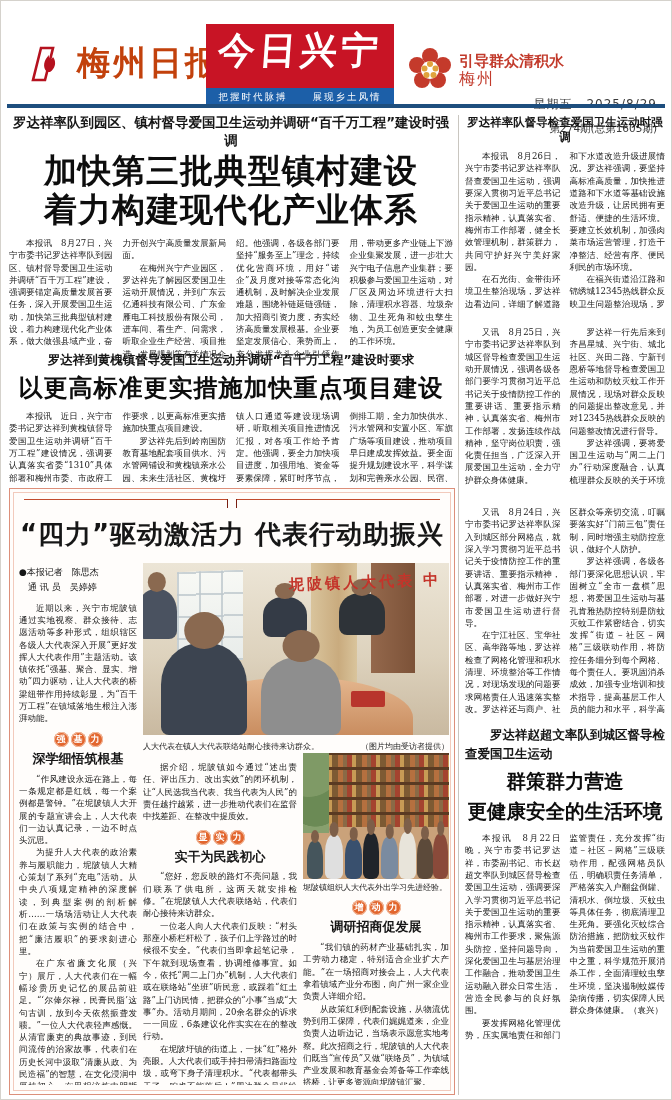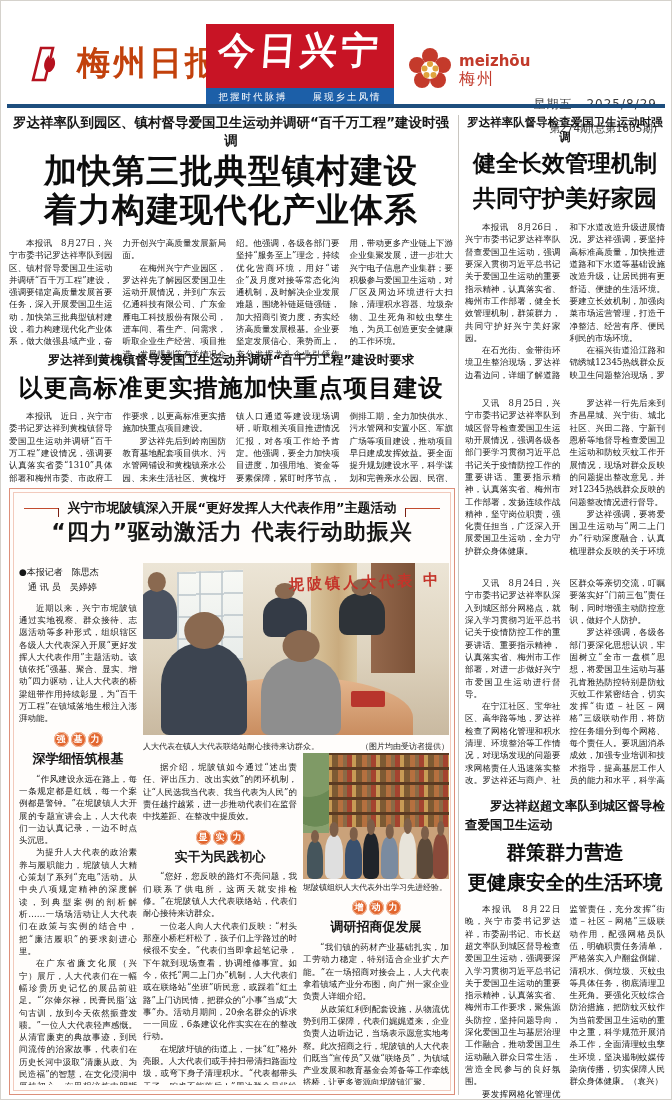--- a/index.html
+++ b/index.html
@@ -51,21 +51,21 @@
   .art-e .body{margin-top:5px;height:226px;column-count:2;column-gap:9px;}
   
   .feature{position:absolute;left:8px;top:487px;width:446px;height:607px;box-sizing:border-box;
            border:1.5px solid #dc8f7a;outline:1px solid #f2cabc;outline-offset:-5px;background:#fffdfb;}
   .fk-row{position:absolute;left:14px;right:14px;top:10px;display:flex;align-items:center;gap:8px;}
   .fk-line{flex:1;height:0;border-top:1.5px solid #c24b2e;position:relative;}
   .fk-line.l::after,.fk-line.r::before{content:"";position:absolute;top:-1px;height:9px;border-right:1.5px solid #7a1f12;}
   .fk-line.l::after{right:0;}
   .fk-line.r::before{left:0;border-right:none;border-left:1.5px solid #7a1f12;}
   .fk-text{font-size:13px;font-weight:bold;font-family:"DejaVu Sans",sans-serif;white-space:nowrap;}
-  .f-headline{position:absolute;left:0;right:0;top:28px;font-size:22px;font-weight:bold;text-align:center;
+  .f-headline{position:absolute;left:0;right:0;top:28px;font-size:26px;font-weight:bold;text-align:center;
               letter-spacing:1px;font-family:"DejaVu Sans",sans-serif;}
   .f-col{position:absolute;overflow:hidden;text-align:justify;font-size:8.5px;line-height:1.45;}
   .f-col p{margin:0;text-indent:2em;}
   .f-col1{left:9px;top:76px;width:118px;height:520px;}
   .f-col2{left:133px;top:272px;width:154px;height:324px;}
   .f-col3{left:293px;top:264px;width:146px;height:332px;}
   .byline{font-size:9px;line-height:1.7;margin-bottom:6px;font-family:"DejaVu Sans",sans-serif;}
   .byline p{text-indent:0;}
   .badge{display:flex;justify-content:center;gap:2px;margin:7px 0 3px;}
   .badge-char{width:15px;height:15px;border-radius:50%;background:#e2662e;color:#fff;font-size:9px;line-height:15px;
@@ -143,21 +143,21 @@
       <g fill="#e0a33c">
         <circle cx="23" cy="17" r="3"></circle>
           <circle cx="28.5" cy="21.5" r="3"></circle>
           <circle cx="26.5" cy="28" r="3"></circle>
         <circle cx="19.5" cy="28" r="3"></circle>
           <circle cx="17.5" cy="21.5" r="3"></circle>
       </g>
     </svg>
   </div>
   <div class="brand">
-    <div class="latin">meizhōu</div>
+    <div class="latin">引导群众清积水</div>
     <div class="cn">梅州</div>
   </div>
 
   <div class="dateblock">
     <div class="l1">
       <span class="wd">星期五</span><span>2025/8/29</span>
     </div>
     <div class="l2">第274期(总第1605期)</div>
   </div>
 
@@ -181,24 +181,20 @@
     <div class="headline">以更高标准更实措施加快重点项目建设</div>
     <div class="body">
         <p>本报讯　近日，兴宁市委书记罗达祥到黄槐镇督导爱国卫生运动并调研“百千万工程”建设情况，强调要认真落实省委“1310”具体部署和梅州市委、市政府工作要求，以更高标准更实措施加快重点项目建设。</p>
         <p>罗达祥先后到岭南国防教育基地配套项目供水、污水管网铺设和黄槐镇亲水公园、未来生活社区、黄槐圩镇人口通道等建设现场调研，听取相关项目推进情况汇报，对各项工作给予肯定。他强调，要全力加快项目进度，加强用地、资金等要素保障，紧盯时序节点，倒排工期，全力加快供水、污水管网和安置小区、军旗广场等项目建设，推动项目早日建成发挥效益。要全面提升规划建设水平，科学谋划和完善亲水公园、民宿、公路驿站、北山门等重要节点建设，着力建设一批更具辨识度、标志性的特色景观，全力打造“军旗第一镇”。罗达祥强调，要扎实开展爱国卫生运动，全面清理环境卫生死角，营造干净整洁的镇村环境。</p>
       </div>
   </div>
 
   <div class="rightcol">
     <div class="art-b">
       <div class="kicker">罗达祥率队督导检查爱国卫生运动时强调</div>
-      <div class="headline">
-        <div>健全长效管理机制</div>
-        <div>共同守护美好家园</div>
-      </div>
       <div class="body">
           <p>本报讯　8月26日，兴宁市委书记罗达祥率队督查爱国卫生运动，强调要深入贯彻习近平总书记关于爱国卫生运动的重要指示精神，认真落实省、梅州市工作部署，健全长效管理机制，群策群力，共同守护好兴宁美好家园。</p>
           <p>在石光街、金带街环境卫生整治现场，罗达祥边看边问，详细了解道路和下水道改造升级进展情况。罗达祥强调，要坚持高标准高质量，加快推进道路和下水道等基础设施改造升级，让居民拥有更舒适、便捷的生活环境。要建立长效机制，加强肉菜市场运营管理，打造干净整洁、经营有序、便民利民的市场环境。</p>
           <p>在福兴街道沿江路和锦绣城12345热线群众反映卫生问题整治现场，罗达祥询问了街道社区干部、商户、群众，详细了解环境卫生整治、灭蚊防蚊措施落实等情况，叮嘱大家养成文明卫生习惯，主动配合工作人员，及时清除积水容器、清理垃圾杂物、清除卫生死角，减少蚊媒孳生。</p>
         </div>
     </div>
 
     <div class="art-c">
       <div class="body">
           <p>又讯　8月25日，兴宁市委书记罗达祥率队到城区督导检查爱国卫生运动开展情况，强调各级各部门要学习贯彻习近平总书记关于疫情防控工作的重要讲话、重要指示精神，认真落实省、梅州市工作部署，发扬连续作战精神，坚守岗位职责，强化责任担当，广泛深入开展爱国卫生运动，全力守护群众身体健康。</p>
@@ -224,21 +220,20 @@
       <div class="body">
           <p>本报讯　8月22日晚，兴宁市委书记罗达祥，市委副书记、市长赵超文率队到城区督导检查爱国卫生运动，强调要深入学习贯彻习近平总书记关于爱国卫生运动的重要指示精神，认真落实省、梅州市工作要求，聚焦源头防控，坚持问题导向，深化爱国卫生与基层治理工作融合，推动爱国卫生运动融入群众日常生活，营造全民参与的良好氛围。</p>
           <p>要发挥网格化管理优势，压实属地责任和部门监管责任，充分发挥“街道－社区－网格”三级联动作用，配强网格员队伍，明确职责任务清单，严格落实入户翻盆倒罐、清积水、倒垃圾、灭蚊虫等具体任务，彻底清理卫生死角。要强化灭蚊综合防治措施，把防蚊灭蚊作为当前爱国卫生运动的重中之重，科学规范开展消杀工作，全面清理蚊虫孳生环境，坚决遏制蚊媒传染病传播，切实保障人民群众身体健康。（袁兴）</p>
         </div>
     </div>
   </div>
 
   <div class="feature">
     <div class="fk-row">
       <div class="fk-line l"></div>
-      <div class="fk-text">兴宁市坭陂镇深入开展“更好发挥人大代表作用”主题活动</div>
       <div class="fk-line r"></div>
     </div>
     <div class="f-headline">“四力”驱动激活力  代表行动助振兴</div>
 
     <div class="photo1">
       <div class="p1-window"></div>
       <div class="p1-curtain"></div>
       <div class="p1-door"></div>
       <div class="p1-table"></div>
       <div class="p1-cloth"></div>

